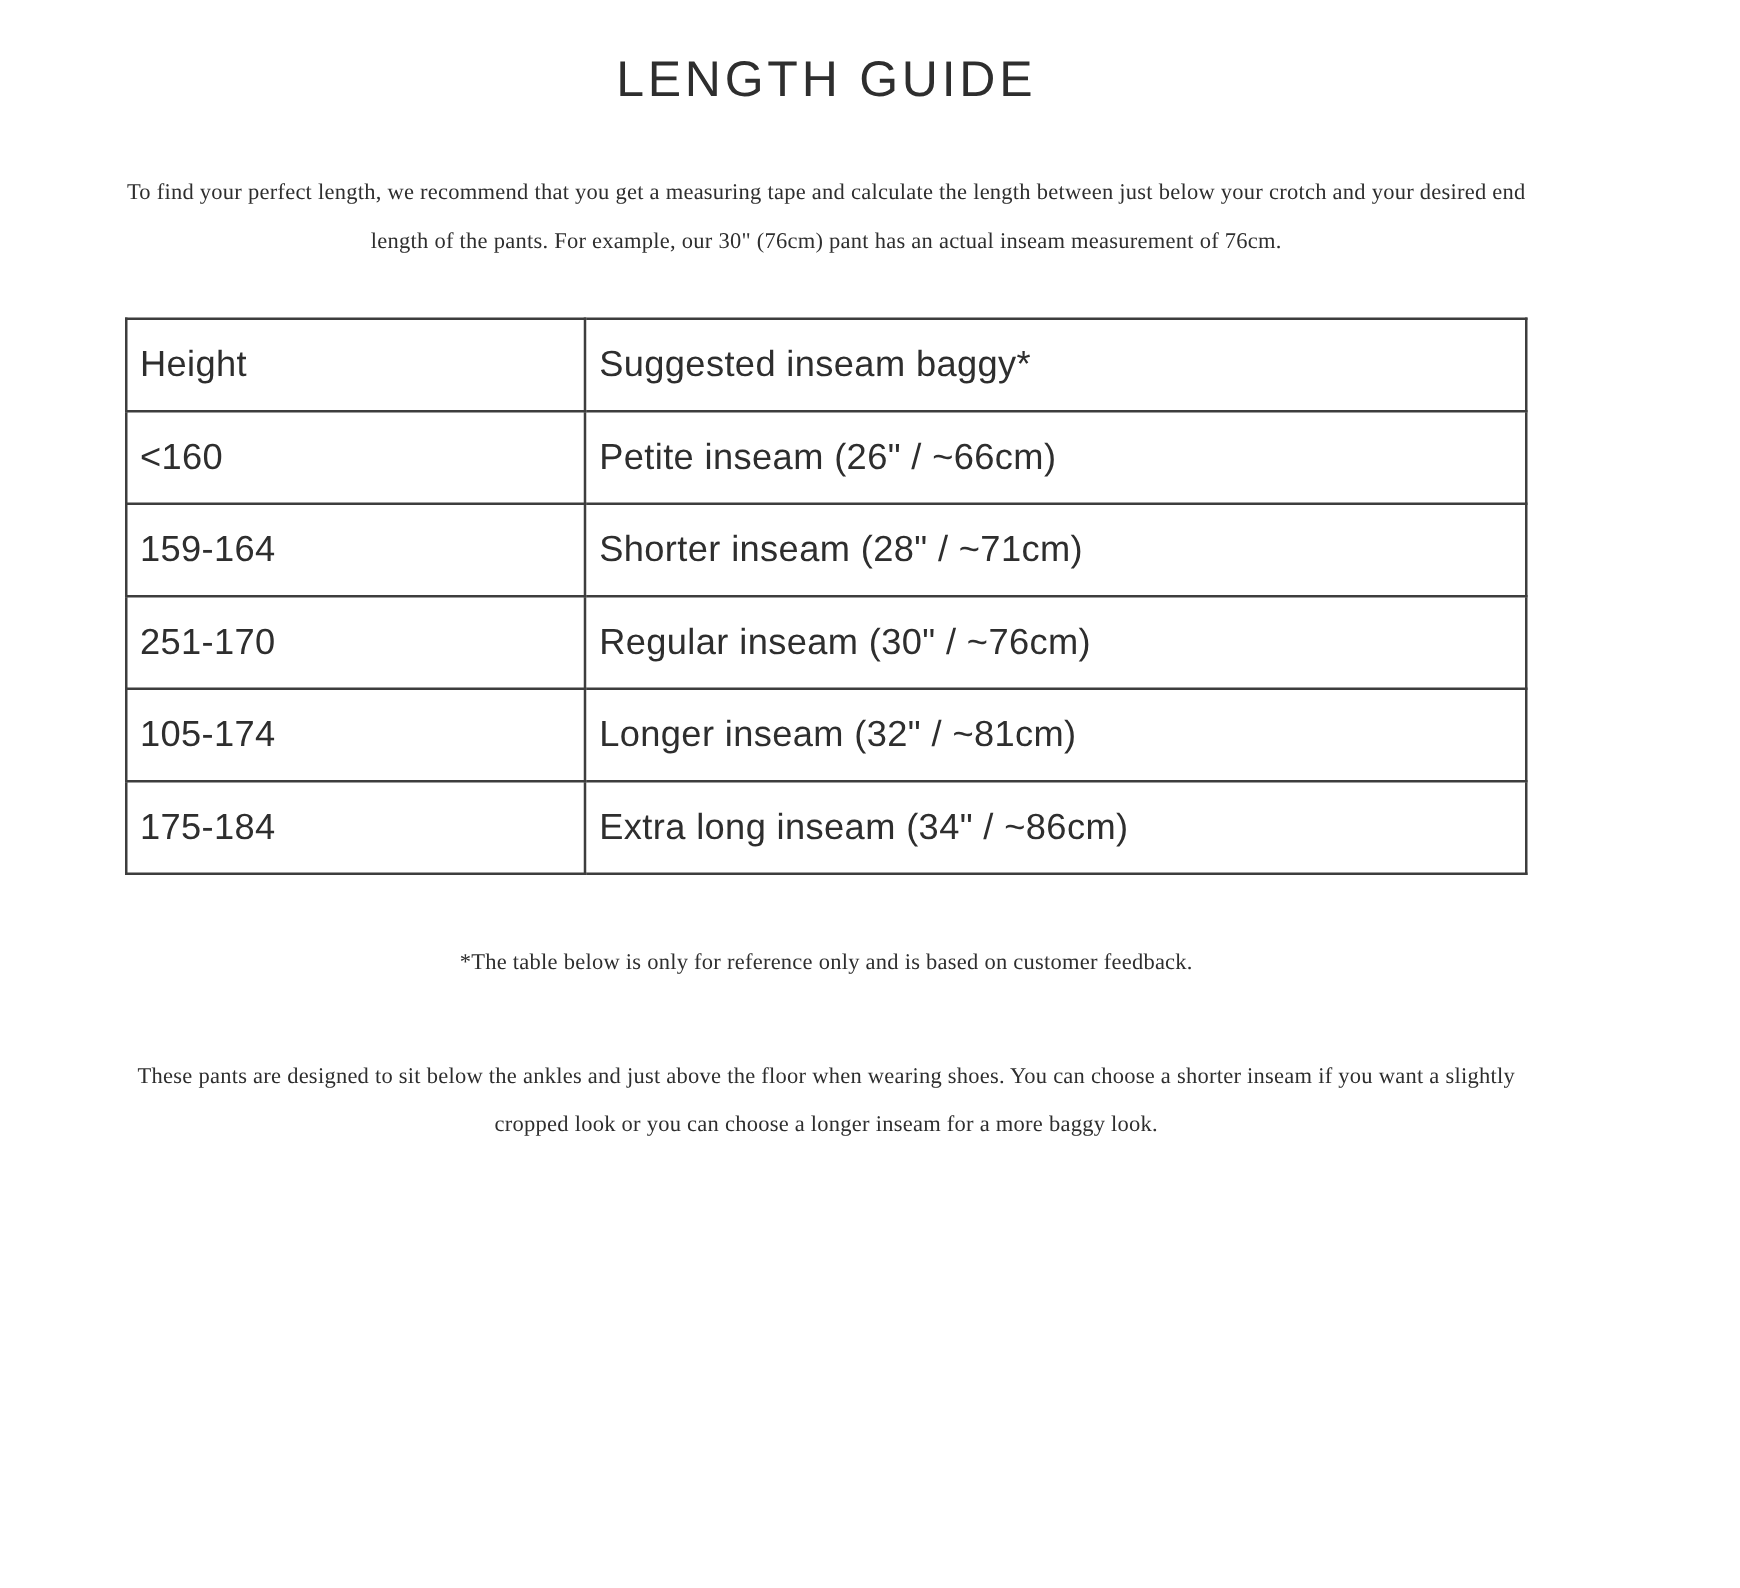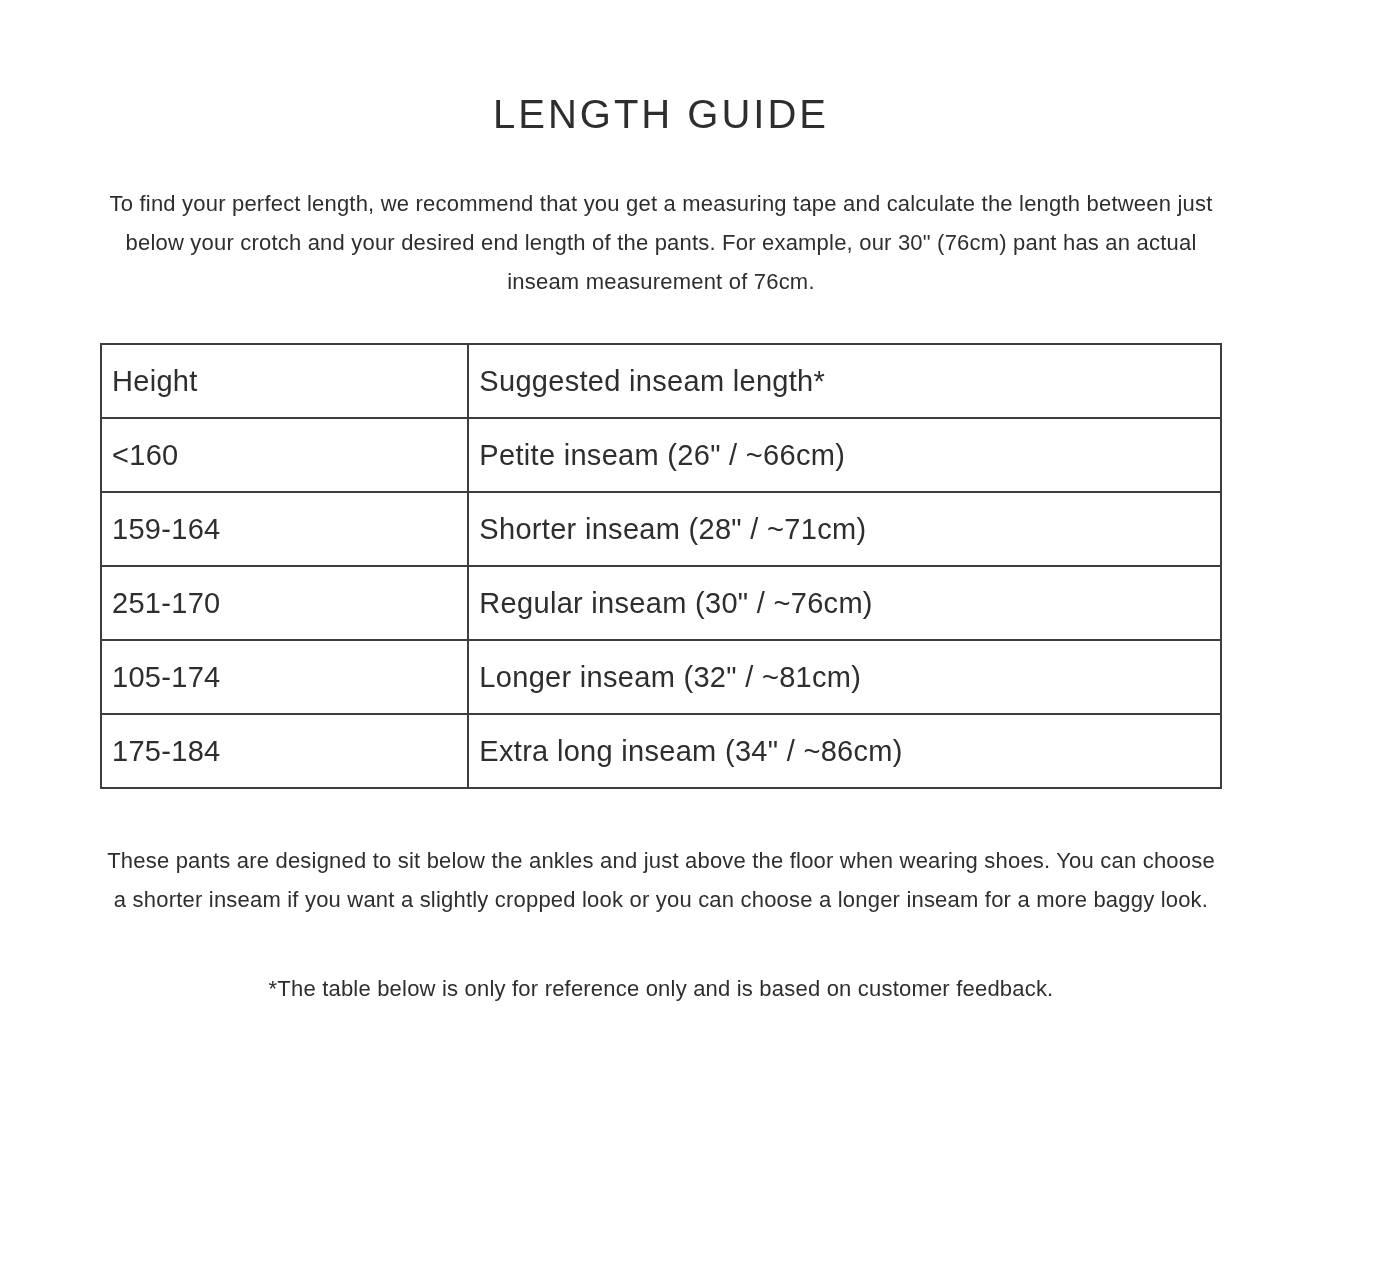--- a/index.html
+++ b/index.html
@@ -15,38 +15,39 @@
   }
   body{
     width:1392px;
     min-height:1270px;
     font-family:"Liberation Sans", sans-serif;
     color:var(--text);
   }
   .page{
     width:1122px;
     margin-left:100px;
-    padding-top:90px;
+    padding-top:40px;
     padding-bottom:46px;
   }
   .page-title{
     margin:0;
     font-size:40px;
     line-height:48px;
     font-weight:300;
     letter-spacing:3px;
     text-align:center;
   }
   .para{
     margin:0;
-    font-size:22px;
+    font-size:18px;
     line-height:39px;
     font-weight:400;
     text-align:center;
     letter-spacing:0.2px;
+    font-family:Liberation Serif, serif;
   }
   .intro{
     margin-top:46px;
   }
   .guide-table{
     width:100%;
     margin-top:42px;
     border-collapse:collapse;
     table-layout:fixed;
   }
@@ -79,21 +80,21 @@
   <p class="para intro">To find your perfect length, we recommend that you get a measuring tape and calculate the length between just below your crotch and your desired end length of the pants. For example, our 30" (76cm) pant has an actual inseam measurement of 76cm.</p>
 
   <table class="guide-table">
     <colgroup>
       <col class="col-height">
       <col class="col-inseam">
     </colgroup>
     <thead>
       <tr>
         <th>Height</th>
-        <th>Suggested inseam length*</th>
+        <th>Suggested inseam baggy*</th>
       </tr>
     </thead>
     <tbody>
         <tr>
           <td>&lt;160</td>
           <td>Petite inseam (26" / ~66cm)</td>
         </tr>
         <tr>
           <td>159-164</td>
           <td>Shorter inseam (28" / ~71cm)</td>
@@ -106,16 +107,16 @@
           <td>105-174</td>
           <td>Longer inseam (32" / ~81cm)</td>
         </tr>
         <tr>
           <td>175-184</td>
           <td>Extra long inseam (34" / ~86cm)</td>
         </tr>
       </tbody>
   </table>
 
+  <p class="para footnote">*The table below is only for reference only and is based on customer feedback.</p>
+
   <p class="para note">These pants are designed to sit below the ankles and just above the floor when wearing shoes. You can choose a shorter inseam if you want a slightly cropped look or you can choose a longer inseam for a more baggy look.</p>
-
-  <p class="para footnote">*The table below is only for reference only and is based on customer feedback.</p>
 </div>
 
 </body></html>

